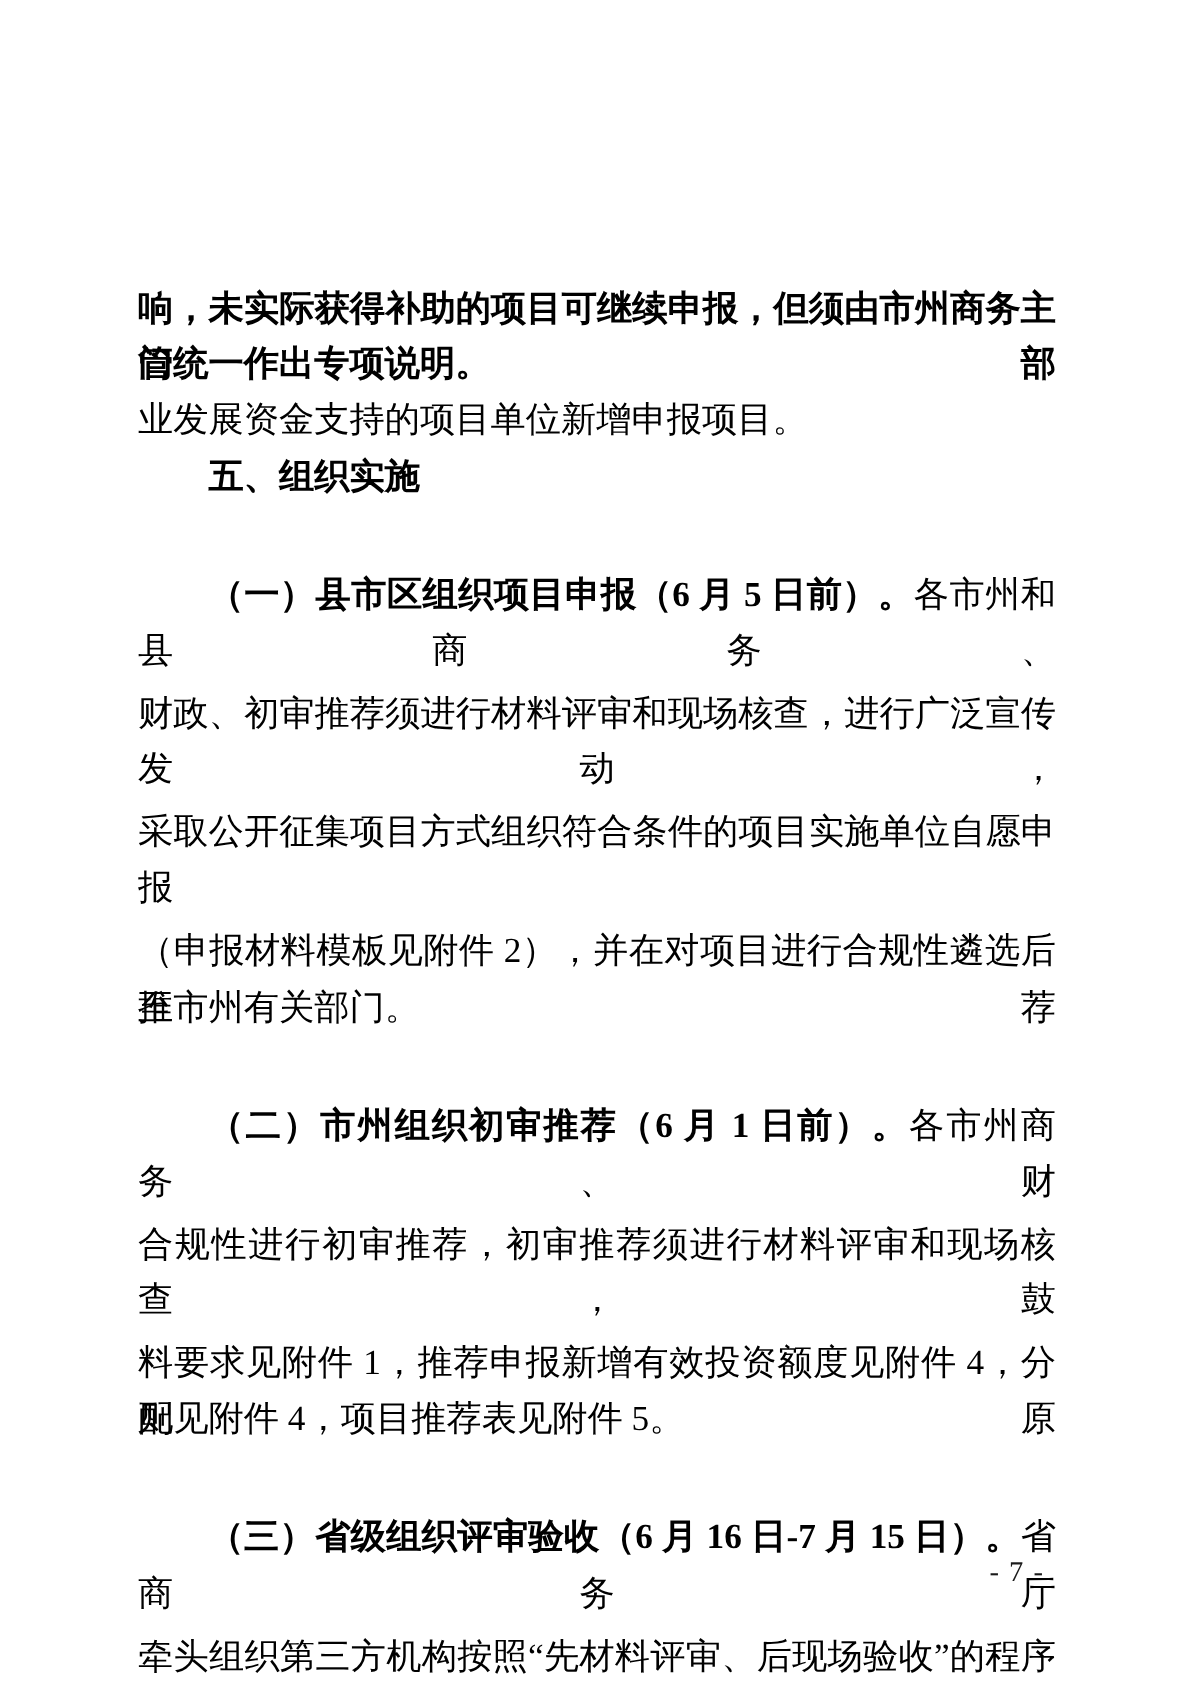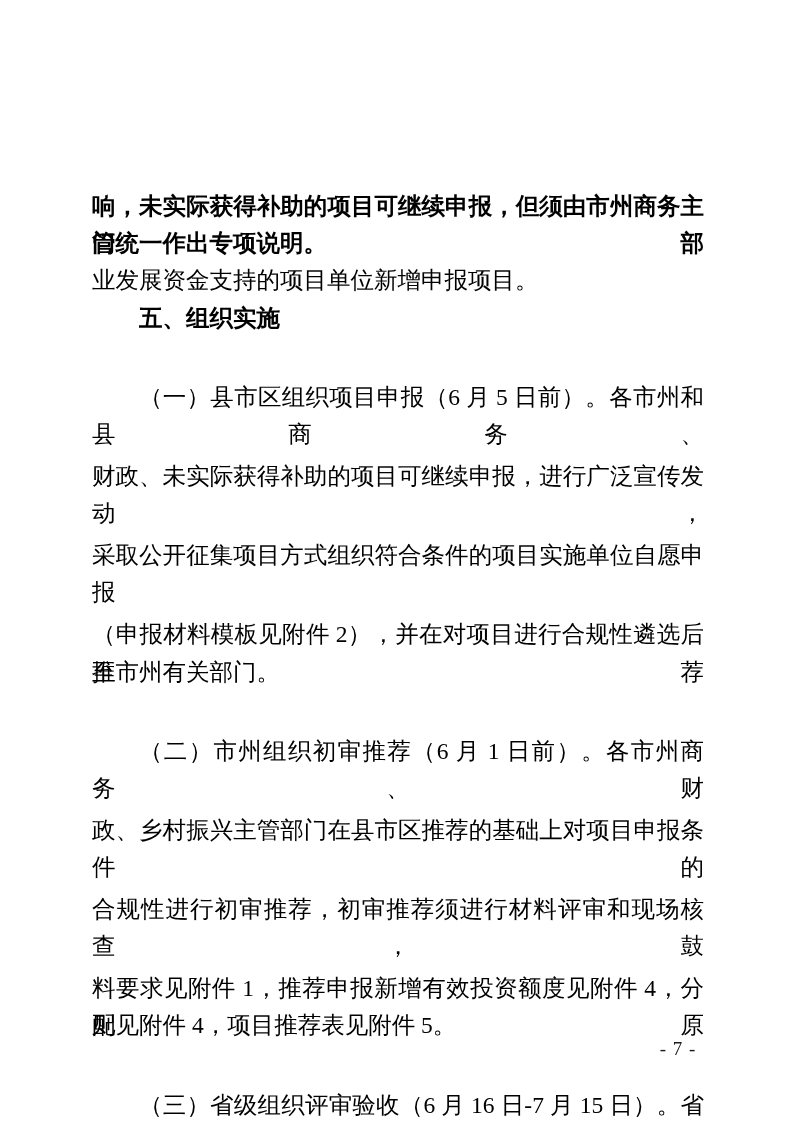--- a/index.html
+++ b/index.html
@@ -39,21 +39,21 @@
     text-indent: 47px;
   }
   .seg-body {
     font-family: "Liberation Serif", "DejaVu Serif", serif;
     font-weight: normal;
     text-align: right;
   }
   .seg-kai {
     
     font-family: "Liberation Serif", "DejaVu Serif", serif;
-    font-weight: normal;
+    font-weight: bold;
   }
   .seg-bold {
     font-family: "Liberation Serif", "DejaVu Serif", serif;
     font-weight: bold;
   }
   .seg-heading {
     font-family: Liberation Mono, monospace;
     font-weight: bold;
   }
   .pagenum {
@@ -71,26 +71,25 @@
 </head>
 <body>
 
 <div class="page">
   <div class="textblock" id="textblock">
       <div class="line just"><span class="seg-bold">响，未实际获得补助的项目可继续申报，但须由市州商务主管部</span></div>
       <div class="line"><span class="seg-bold">门统一作出专项说明。</span></div>
       <div class="line"><span class="seg-body">业发展资金支持的项目单位新增申报项目。</span></div>
       <div class="line indent"><span class="seg-heading">五、组织实施</span></div>
       <div class="line indent just"><span class="seg-kai">（一）县市区组织项目申报（6 月 5 日前）。</span><span class="seg-body">各市州和县商务、</span></div>
-      <div class="line just"><span class="seg-body">财政、未实际获得补助的项目可继续申报，进行广泛宣传发动，</span></div>
+      <div class="line just"><span class="seg-body">财政、初审推荐须进行材料评审和现场核查，进行广泛宣传发动，</span></div>
       <div class="line just"><span class="seg-body">采取公开征集项目方式组织符合条件的项目实施单位自愿申报</span></div>
       <div class="line just"><span class="seg-body">（申报材料模板见附件 2），并在对项目进行合规性遴选后推荐</span></div>
       <div class="line"><span class="seg-body">至市州有关部门。</span></div>
       <div class="line indent just"><span class="seg-kai">（二）市州组织初审推荐（6 月 1 日前）。</span><span class="seg-body">各市州商务、财</span></div>
-      <div class="line just"><span class="seg-body">政、乡村振兴主管部门在县市区推荐的基础上对项目申报条件的</span></div>
       <div class="line just"><span class="seg-body">合规性进行初审推荐，初审推荐须进行材料评审和现场核查，鼓</span></div>
       <div class="line just"><span class="seg-body">料要求见附件 1，推荐申报新增有效投资额度见附件 4，分配原</span></div>
       <div class="line"><span class="seg-body">则见附件 4，项目推荐表见附件 5。</span></div>
       <div class="line indent just"><span class="seg-kai">（三）省级组织评审验收（6 月 16 日-7 月 15 日）。</span><span class="seg-body">省商务厅</span></div>
       <div class="line just"><span class="seg-body">牵头组织第三方机构按照“先材料评审、后现场验收”的程序对</span></div>
       <div class="line just"><span class="seg-bold">施现场验收时组织各市州商务主管部门交叉对第三方机构责任</span></div>
       <div class="line just"><span class="seg-bold">落实和廉政执行情况进行跟踪监督，省商务厅会同省财政厅对评审</span></div>
       <div class="line just"><span class="seg-bold">上如实填写有关情况并签字确认。</span><span class="seg-body">未通过材料评审的项目不予现</span></div>
     </div>
   <div class="pagenum">- 7 -</div>

